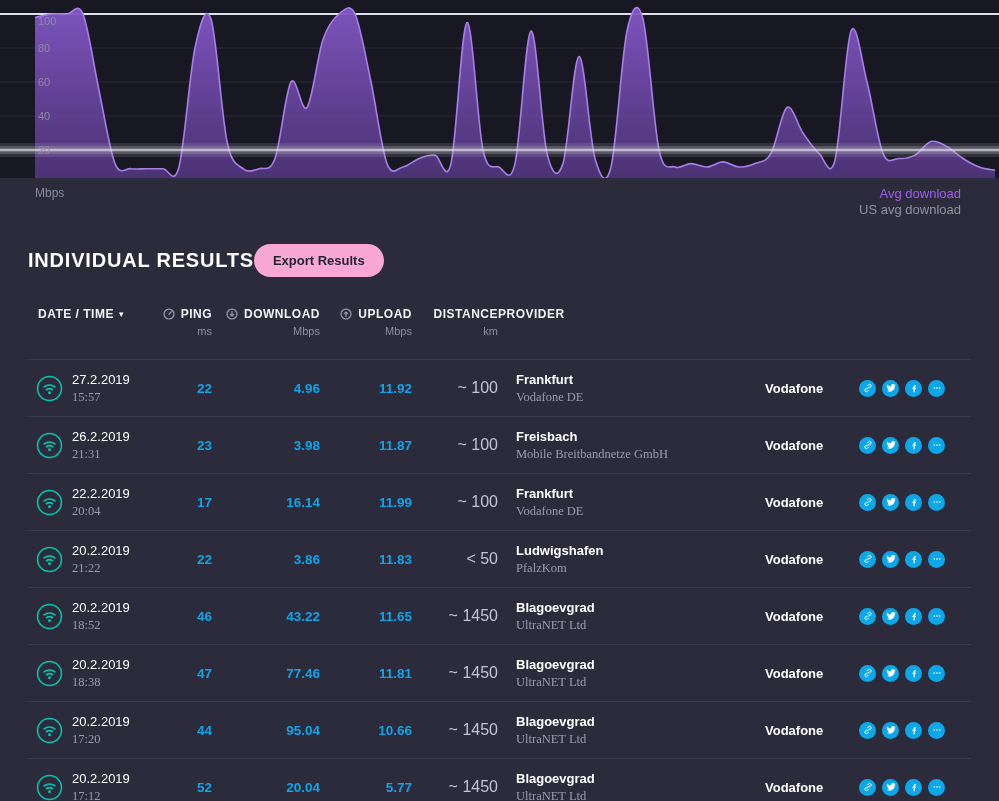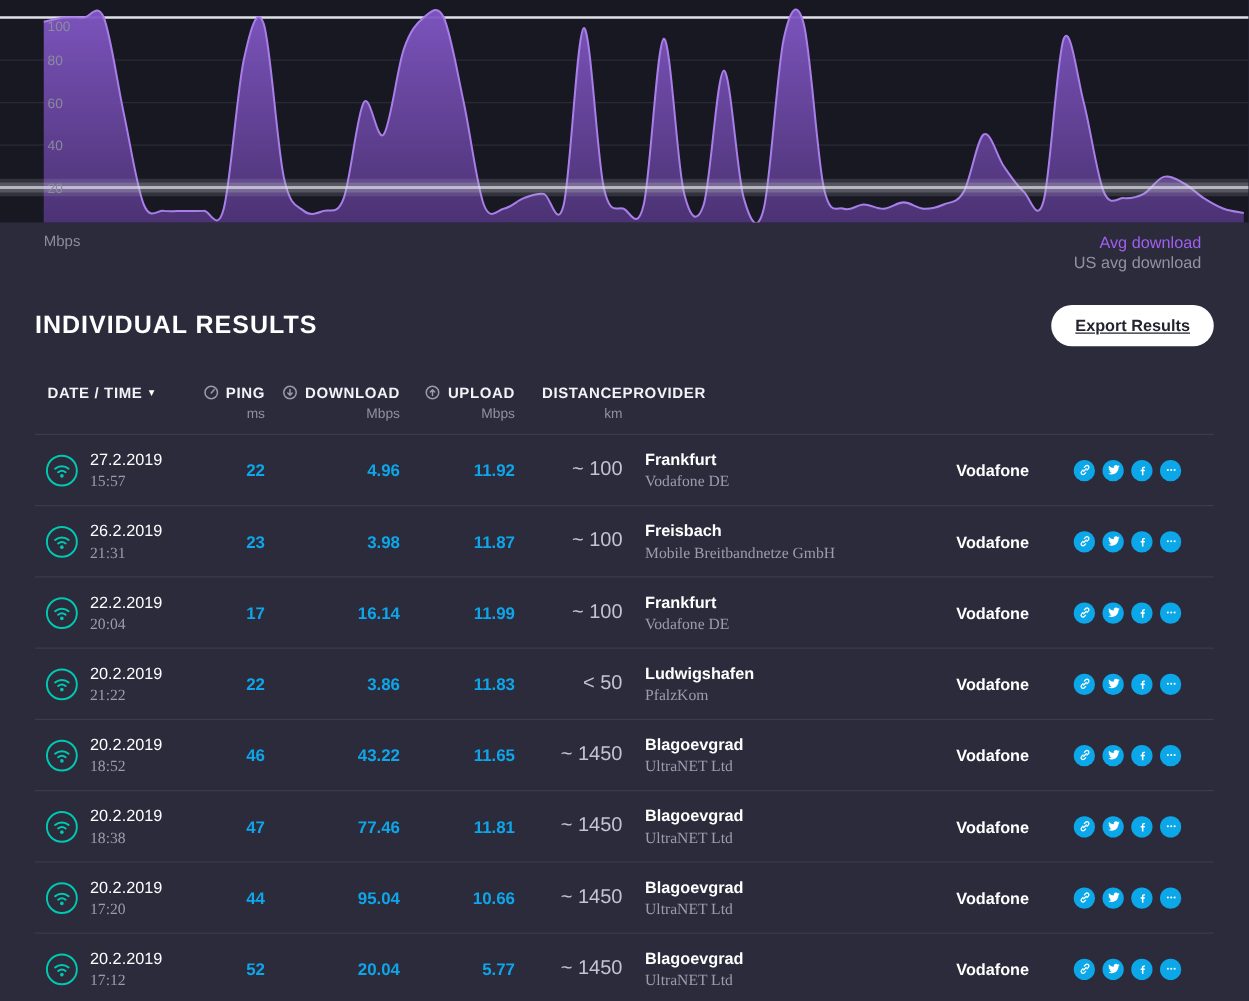--- a/index.html
+++ b/index.html
@@ -21,32 +21,31 @@
   }
   
   .chart-wrap{width:999px;}
   #speed-chart{display:block;background:var(--chart-bg);}
   .legend-row{display:flex;justify-content:space-between;align-items:flex-start;padding:8px 38px 0 35px;}
   .mbps-label{color:#8b8b9f;font-size:12px;}
   .legend{text-align:right;font-size:13px;line-height:16px;}
   .legend .avg{color:var(--purple);}
   .legend .usavg{color:#9192a4;}
   
-  .results-head{margin:26px 28px 0;display:flex;justify-content:space-between;align-items:center;gap:43px;}
+  .results-head{margin:26px 28px 0;display:flex;justify-content:flex-start;align-items:center;}
   .results-title{margin:0;font-size:20px;font-weight:bold;letter-spacing:.8px;color:#fff;}
   .export-btn{
-    background:#ffffff;color:#23242f;border:none;border-radius:17px;
+    background:#f9a8d4;color:#23242f;border:none;border-radius:17px;
     padding:9px 19px;font-size:13px;font-weight:bold;cursor:pointer;
     font-family:"Liberation Sans",sans-serif;
-    text-decoration:underline;
   }
   
   .table{margin:16px 28px 0;--cols:44px 96px 44px 108px 92px 86px 267px 1fr 132px;}
   .thead{display:grid;grid-template-columns:var(--cols);align-items:start;
-         padding:14px 0 10px;border-bottom:1px solid var(--row-line);}
+         padding:14px 0 22px;border-bottom:1px solid var(--row-line);}
   .hcell{display:flex;flex-direction:column;}
   .hcell.right{align-items:flex-end;text-align:right;justify-content:flex-end;}
   .hlabel{display:flex;align-items:center;gap:5px;font-size:12px;font-weight:bold;
           letter-spacing:.5px;color:#f2f2f7;cursor:pointer;}
   .hunit{font-size:11px;color:var(--muted);margin-top:4px;}
   .hcell.datetime{grid-column:1 / 3;flex-direction:row;align-items:center;gap:5px;padding-left:10px;}
   .hcell.loc{padding-left:18px;}
   .sort-caret{font-size:9px;color:#fff;}
   .hicon svg{display:block;}
   .trow{display:grid;grid-template-columns:var(--cols);align-items:center;

